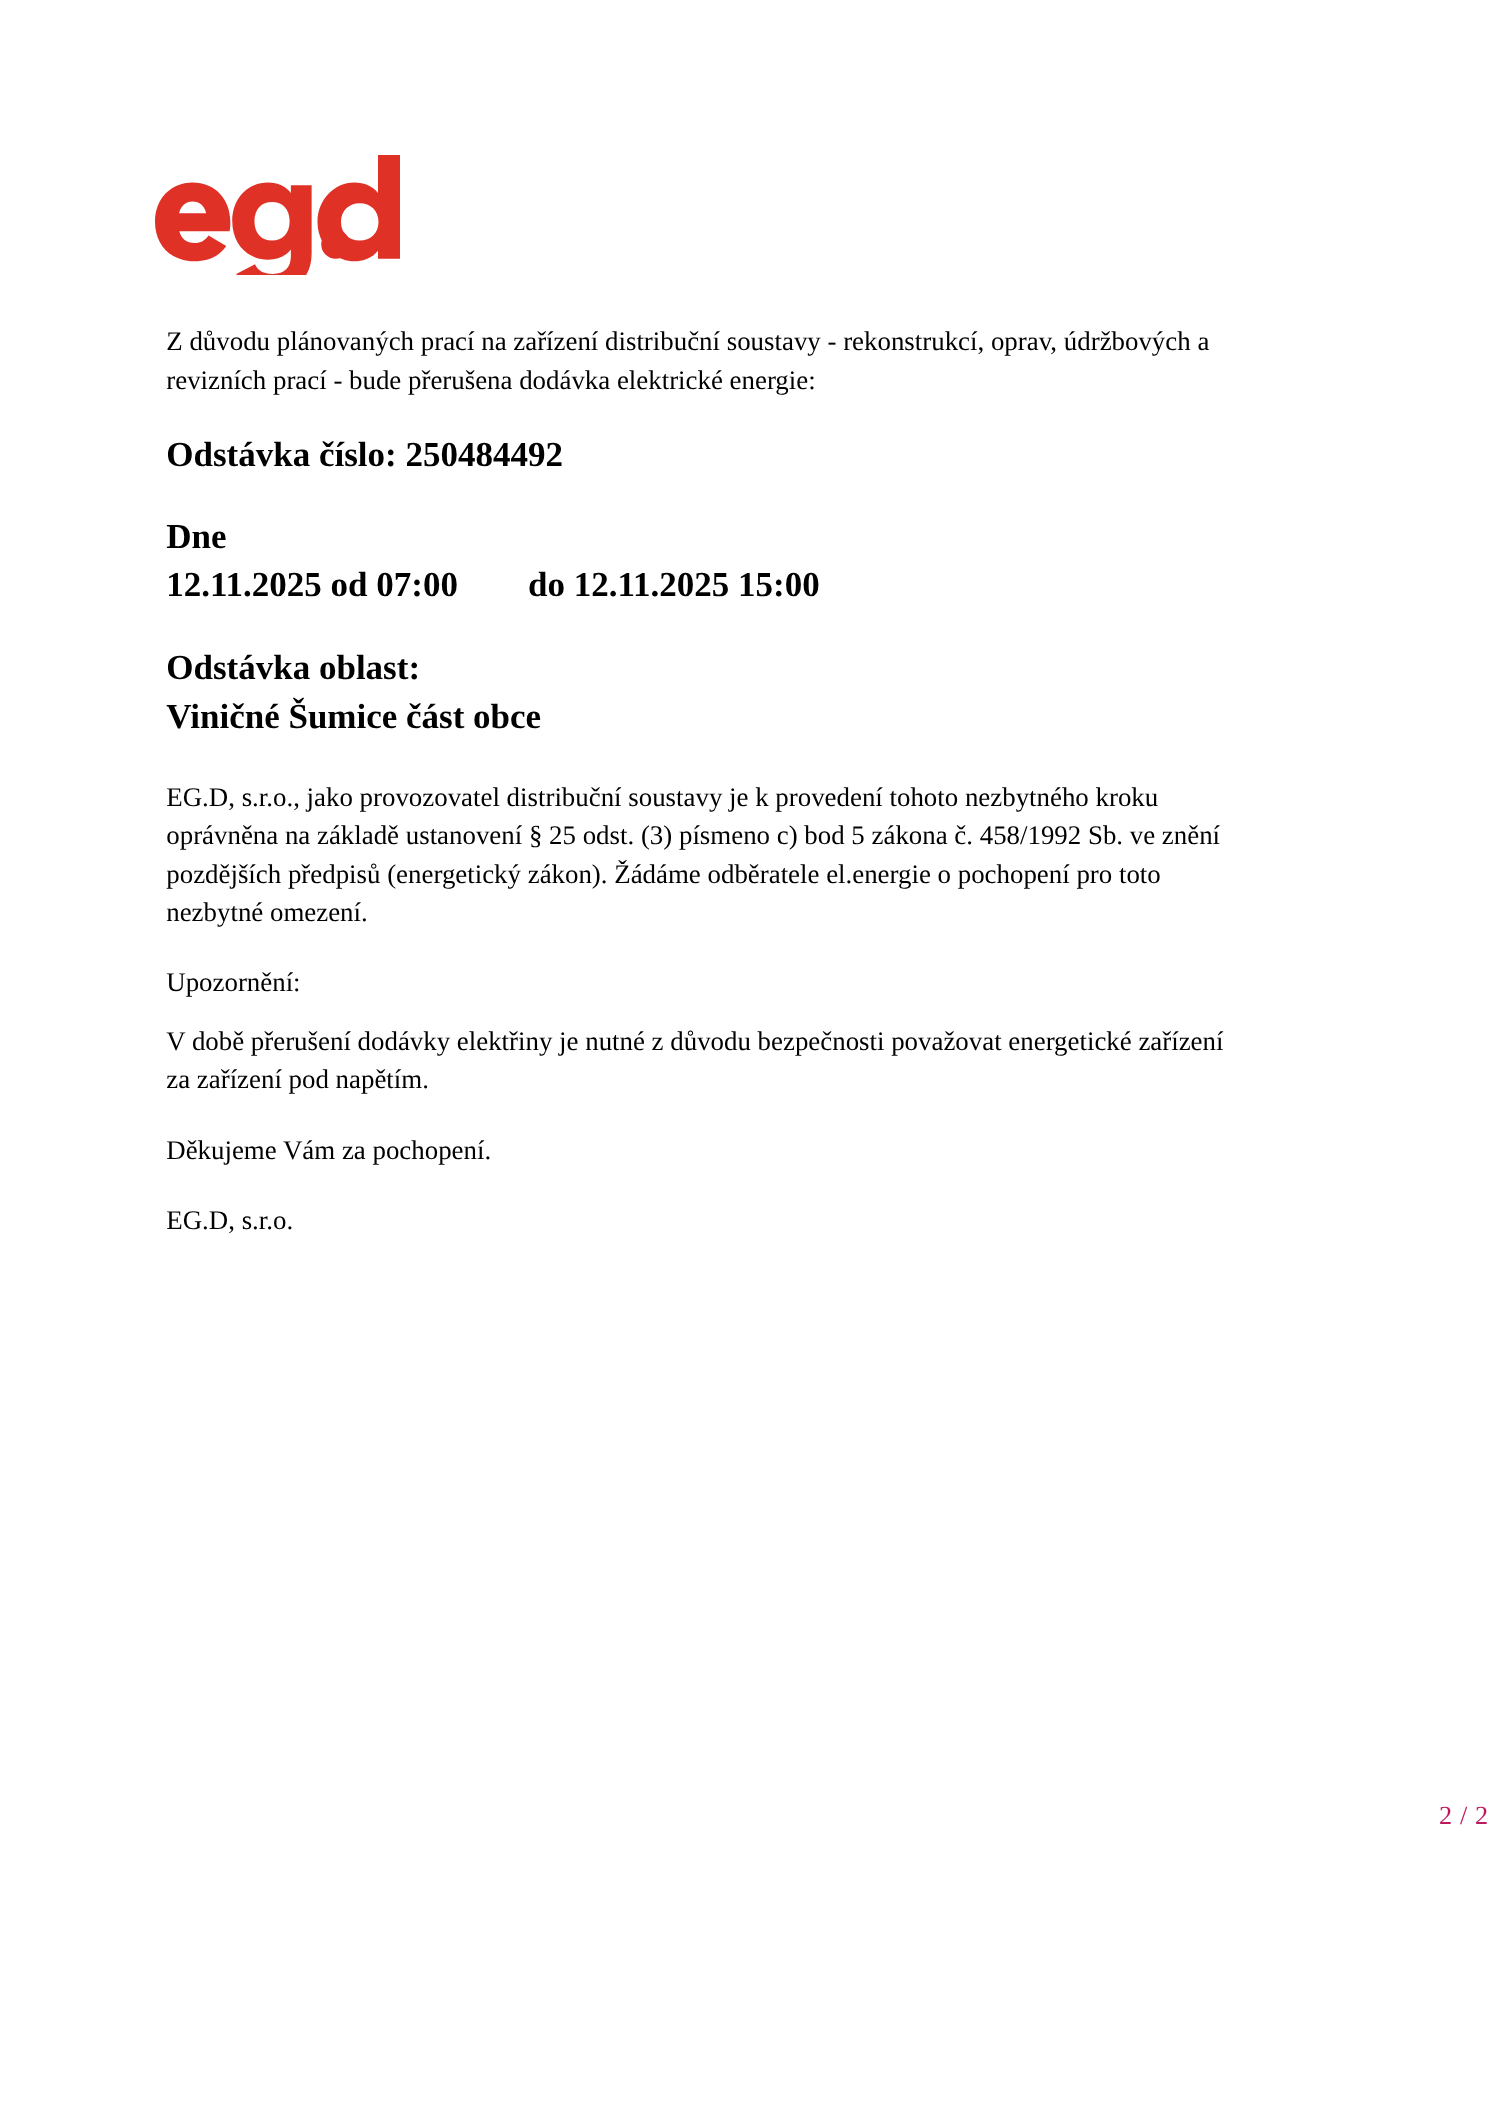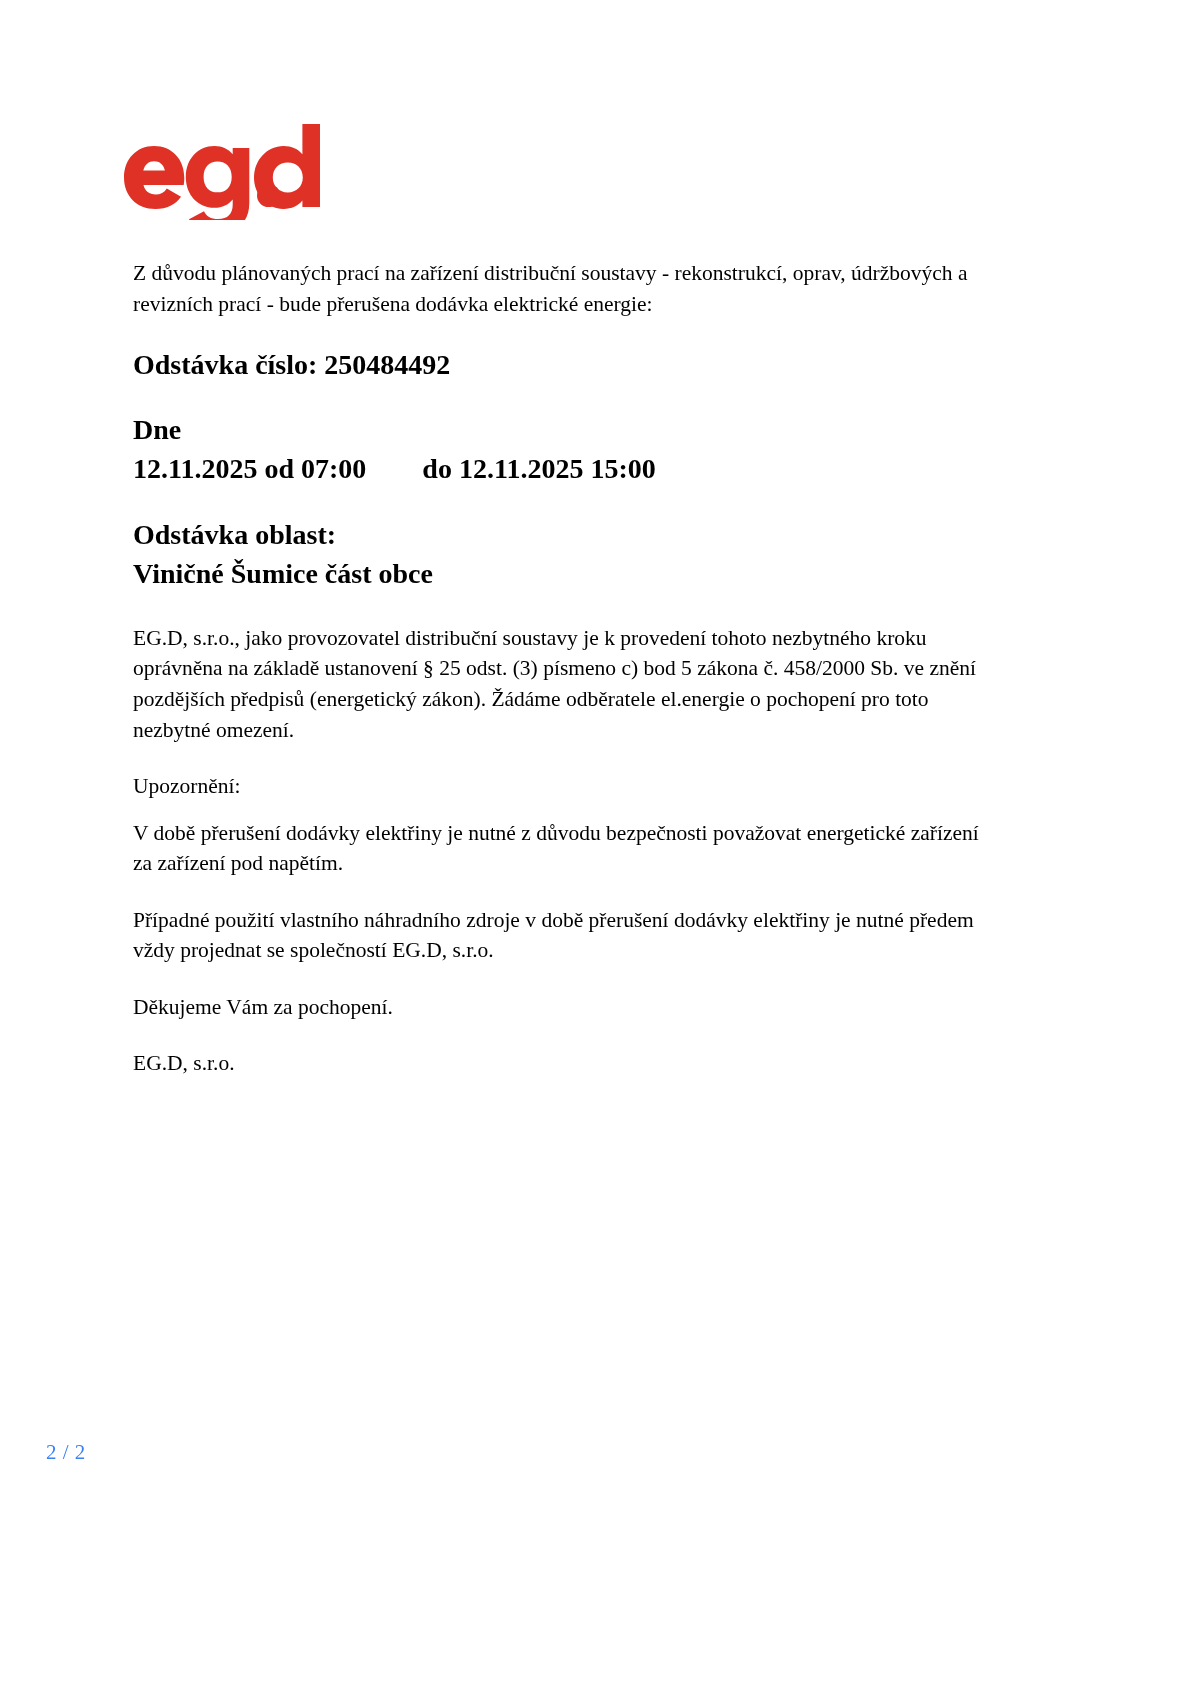--- a/index.html
+++ b/index.html
@@ -71,23 +71,23 @@
   }
 
   .gap-block { margin-bottom: 30px; }
 
   
   .page-footer {
     position: absolute;
     left: 0;
     right: 0;
     top: 1440px;
-    text-align: left;
+    text-align: right;
     font-size: 21px;
-    color: #3b82f6;
+    color: #be185d;
     font-family: "Liberation Serif", serif;
     letter-spacing: 0.5px;
   }
   .page-footer .pf-inner {
     display: inline-block;
     padding-left: 46px;
   }
 </style>
 </head>
 <body>
@@ -119,26 +119,25 @@
     <div class="bold-block">
       <span class="date-row">Dne</span>
       <span class="date-row">12.11.2025 od 07:00        do 12.11.2025 15:00</span>
     </div>
 
     <div class="bold-block gap-block">
       <span class="date-row">Odstávka oblast:</span>
       <span class="date-row">Viničné Šumice část obce</span>
     </div>
 
-    <p class="para">EG.D, s.r.o., jako provozovatel distribuční soustavy je k provedení tohoto nezbytného kroku oprávněna na základě ustanovení § 25 odst. (3) písmeno c) bod 5 zákona č. 458/2000 Sb. ve znění pozdějších předpisů (energetický zákon). Žádáme odběratele el.energie o pochopení pro toto nezbytné omezení.</p>
+    <p class="para">EG.D, s.r.o., jako provozovatel distribuční soustavy je k provedení tohoto nezbytného kroku oprávněna na základě ustanovení § 25 odst. (3) písmeno c) bod 5 zákona č. 458/1992 Sb. ve znění pozdějších předpisů (energetický zákon). Žádáme odběratele el.energie o pochopení pro toto nezbytné omezení.</p>
 
     <p class="para tight">Upozornění:</p>
     <p class="para">V době přerušení dodávky elektřiny je nutné z důvodu bezpečnosti považovat energetické zařízení za zařízení pod napětím.</p>
 
-    <p class="para">Případné použití vlastního náhradního zdroje v době přerušení dodávky elektřiny je nutné předem vždy projednat se společností EG.D, s.r.o.</p>
 
 
     <p class="para">Děkujeme Vám za pochopení.</p>
 
     <p class="para">EG.D, s.r.o.</p>
 
   </div>
 
   <div class="page-footer">
     <span class="pf-inner">2 / 2</span>

